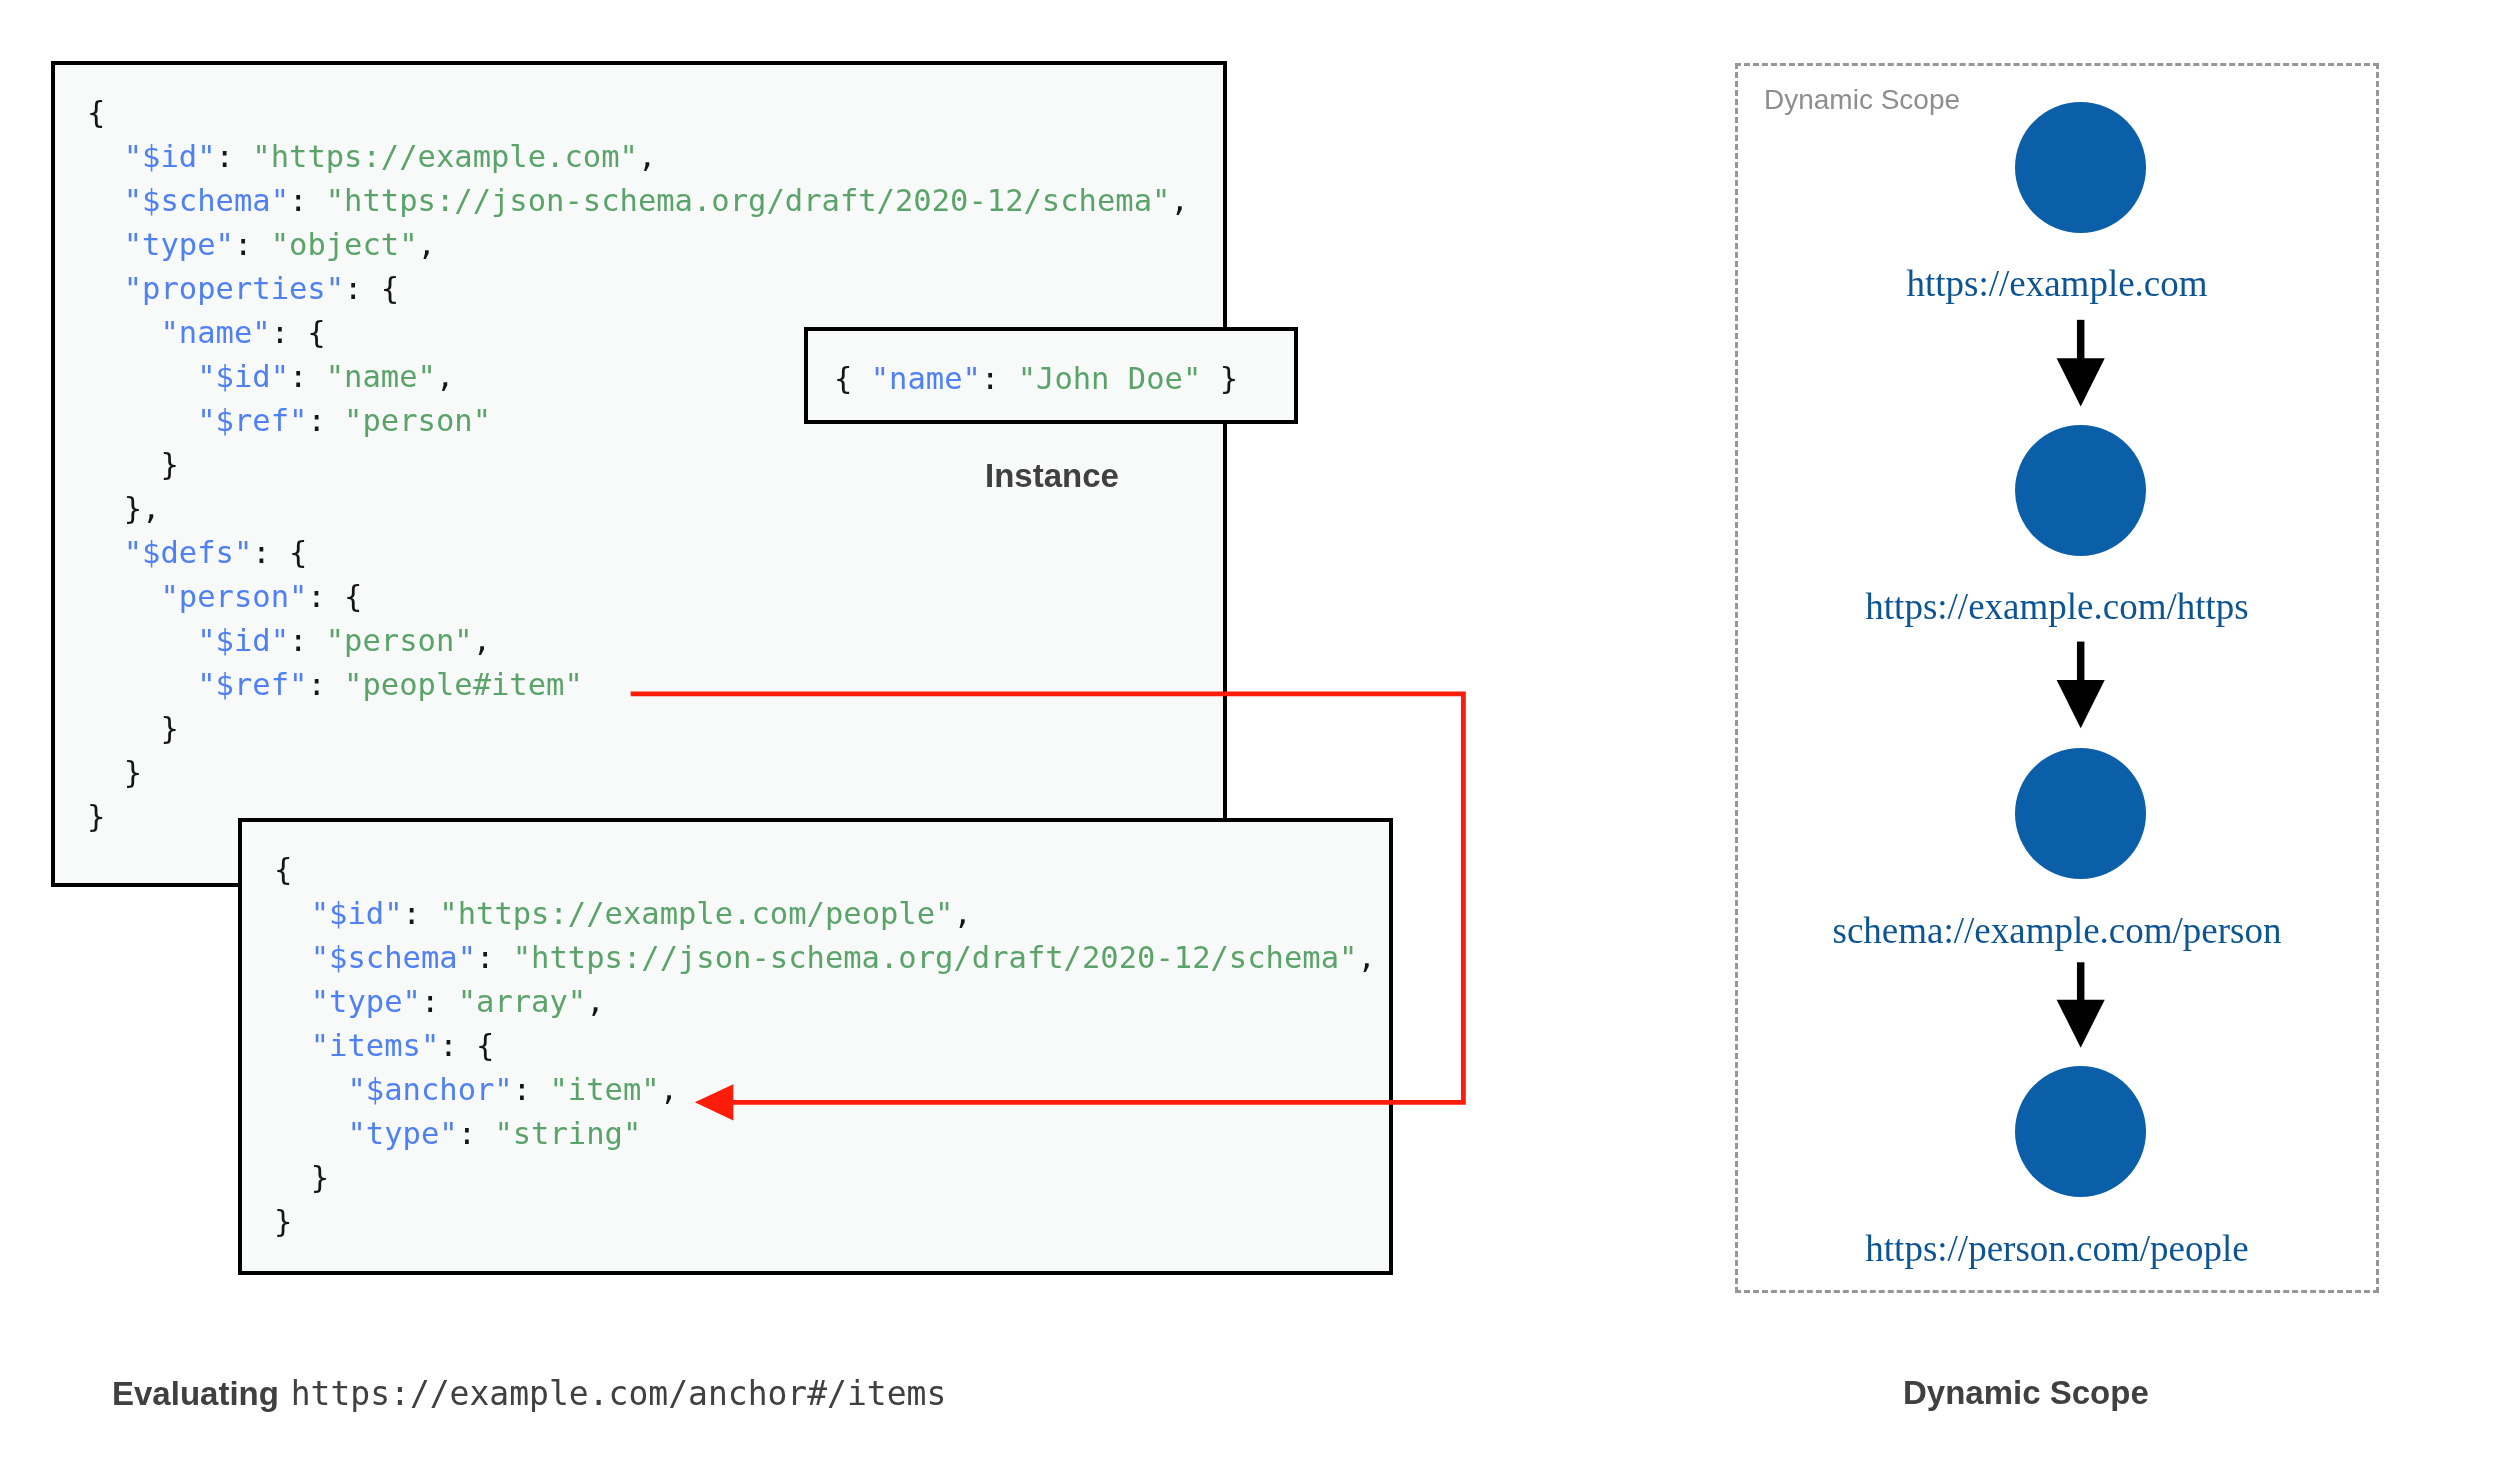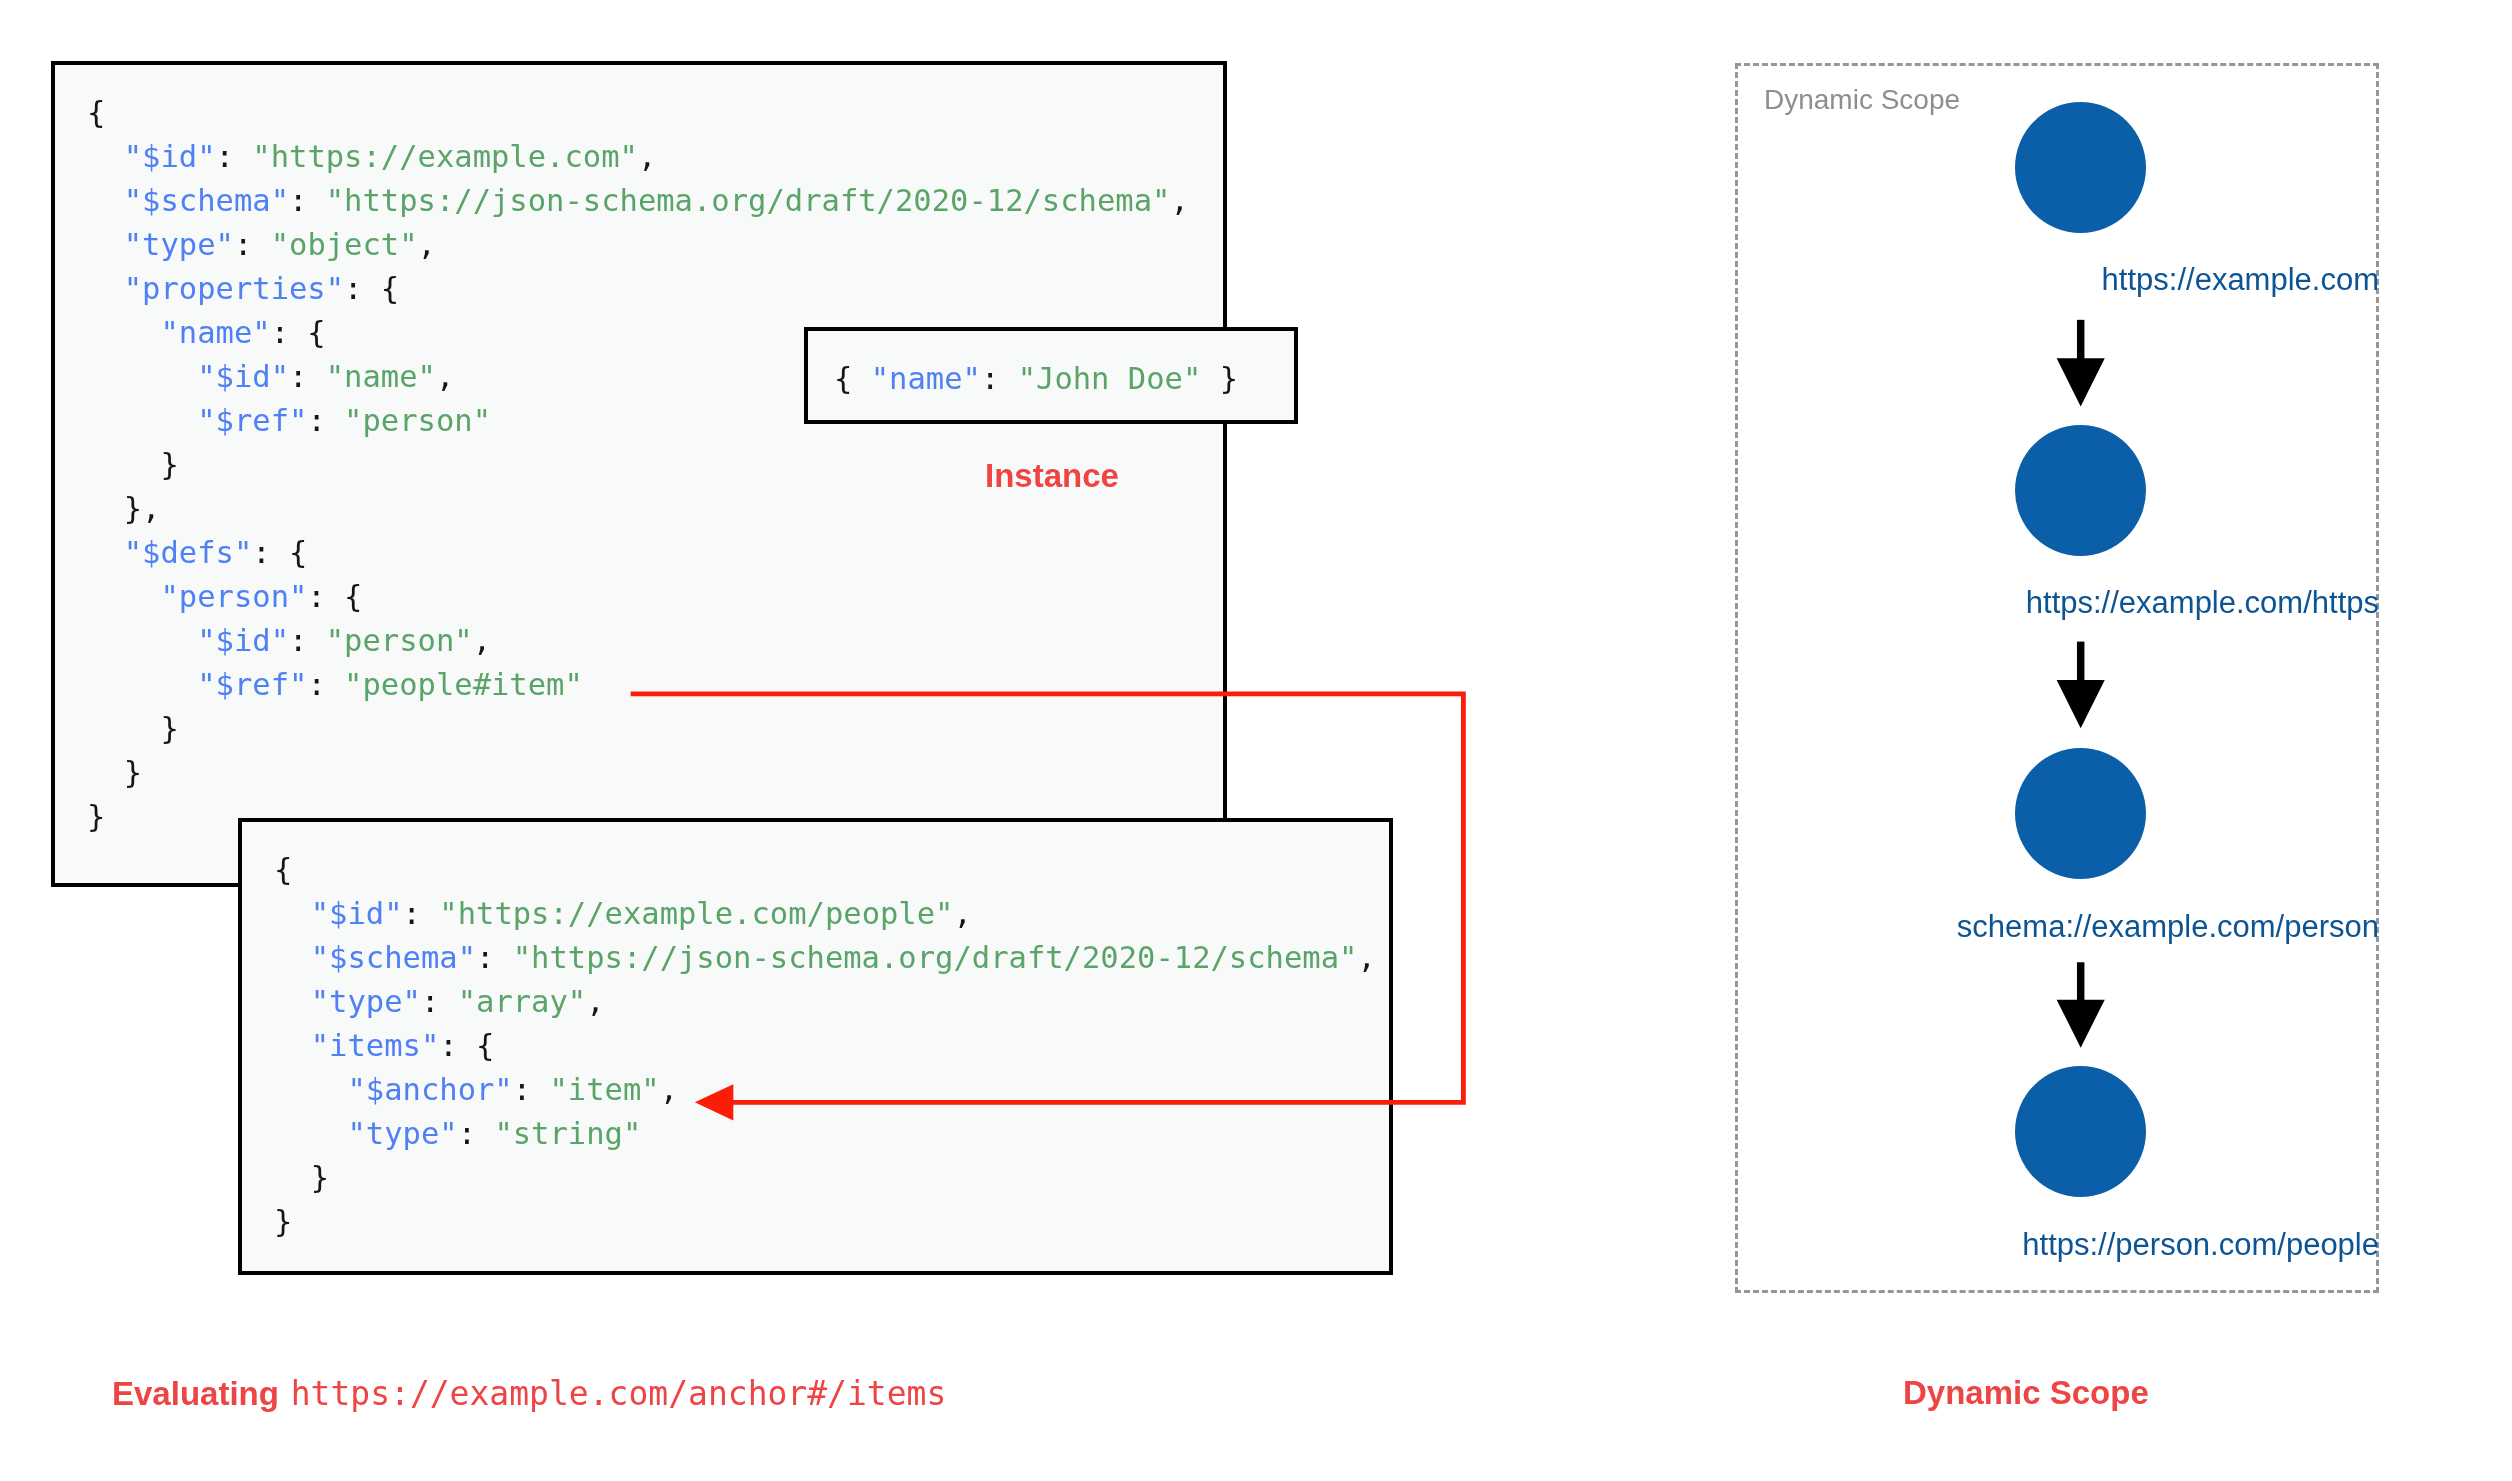--- a/index.html
+++ b/index.html
@@ -19,39 +19,39 @@
 
   .k{color:#4f80f4;}   
   .s{color:#5aa469;}   
   .p{color:#151515;}   
 
   
   #instance-box{z-index:6;}
   #instance-code{font-size:30.5px;line-height:44px;}
 
   
-  .caption{position:absolute;white-space:nowrap;color:#ef4444;}
+  .caption{position:absolute;white-space:nowrap;color:#404040;}
   .caption-bold{font-family:"Liberation Sans",sans-serif;font-weight:bold;
                 font-size:33px;}
   .caption-mono{font-family:"DejaVu Sans Mono","Liberation Mono",monospace;
                 font-size:33px;}
 
   
   #dynamic-scope-box{position:absolute;border:3.7px dashed #979797;
                      box-sizing:border-box;background:transparent;}
   #dynamic-scope-label{position:absolute;color:#8e8e8e;
                        font-family:"Liberation Sans",sans-serif;font-size:28px;}
 
   
   .scope-node{position:absolute;}
   .scope-circle{position:absolute;border-radius:50%;background:#0b5ea8;}
-  .scope-url{position:absolute;white-space:nowrap;text-align:right;
+  .scope-url{position:absolute;white-space:nowrap;text-align:center;
              color:#0d5494;
-             font-family:Liberation Sans, sans-serif;
-             font-size:31px;}
+             font-family:Liberation Serif, serif;
+             font-size:37px;}
 
   svg.overlay{position:absolute;left:0;top:0;width:2512px;height:1482px;
               pointer-events:none;}
   svg.overlay.over{z-index:9;}
 </style>
 </head>
 <body>
 
 <div class="stage">
 

